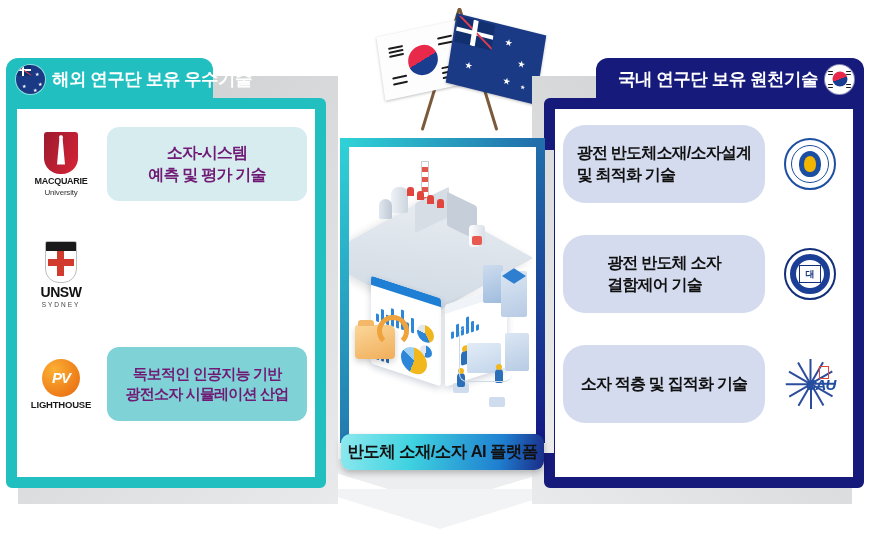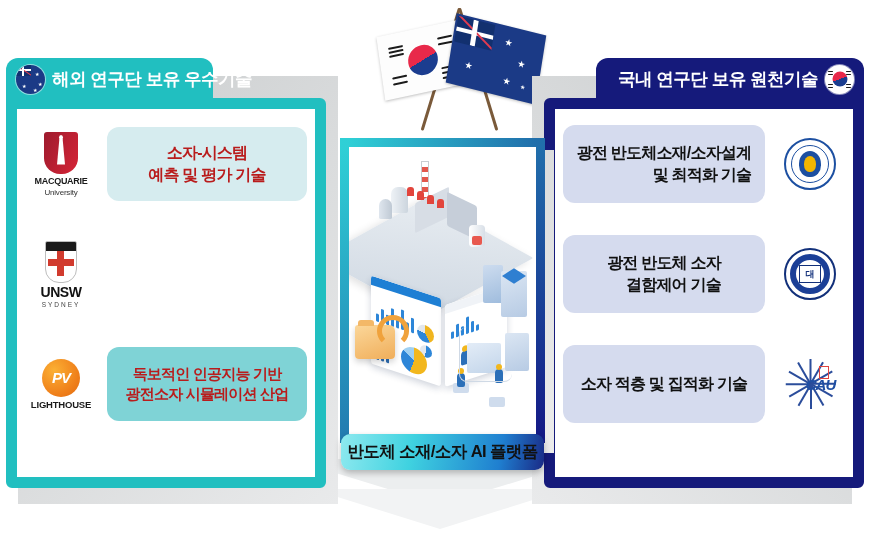--- a/index.html
+++ b/index.html
@@ -73,21 +73,21 @@
   #left-panel .ptab{left:0;top:0;width:207px;background:#21bfc0;
         padding:0 14px 0 10px;gap:7px;z-index:3;}
   #left-panel .pbody{left:0;top:40px;width:320px;height:390px;
         border:11px solid #21bfc0;border-radius:0 6px 6px 6px;z-index:2;}
   .lrow{display:flex;align-items:center;gap:6px;padding:0 8px 0 4px;height:110px;}
   .llogo{width:80px;flex:0 0 auto;display:flex;flex-direction:column;
          align-items:center;justify-content:center;gap:2px;}
   .lchip{flex:1 1 auto;background:#d6ecef;border-radius:12px;
          min-height:74px;display:flex;align-items:center;justify-content:center;
          text-align:center;padding:6px 8px;box-sizing:border-box;}
-  .lchip span{font-size:16px;font-weight:bold;color:#b91c1c;line-height:1.35;
+  .lchip span{font-size:16px;font-weight:bold;color:#701a75;line-height:1.35;
               letter-spacing:-.8px;}
   .lchip.c3{background:#7fd3d6;}
   .lchip.c3 span{font-size:15px;}
 
   
   .mq-shield{width:34px;height:42px;background:linear-gradient(115deg,#9d1b2e,#d62436);
      border-radius:3px 3px 16px 16px;position:relative;overflow:hidden;}
   .mq-shield:before{content:"";position:absolute;left:13px;top:7px;width:8px;height:26px;
      background:#fff;clip-path:polygon(30% 0,70% 0,100% 100%,0 100%);}
   .mq-shield:after{content:"";position:absolute;left:15px;top:3px;width:4px;height:5px;
@@ -114,22 +114,22 @@
 
   
   #right-panel{left:544px;top:58px;width:320px;height:322px;}
   #right-panel .shadow{position:absolute;left:-12px;top:18px;width:320px;height:428px;
         background:linear-gradient(225deg,#c9cccd,#e9eaeb);z-index:0;}
   #right-panel .ptab{right:0;top:0;width:268px;background:#151a7b;
         padding:0 10px 0 14px;gap:7px;justify-content:flex-end;z-index:3;}
   #right-panel .pbody{left:0;top:40px;width:320px;height:390px;
         border:11px solid #151a7b;border-radius:6px 0 6px 6px;z-index:2;}
   .rrow{display:flex;align-items:center;gap:6px;padding:0 4px 0 8px;height:110px;}
-  .rchip{flex:1 1 auto;background:#d5dbee;border-radius:12px;min-height:78px;
-         display:flex;align-items:center;justify-content:center;text-align:right;
+  .rchip{flex:1 1 auto;background:#d5dbee;border-radius:22px;min-height:78px;
+         display:flex;align-items:center;justify-content:center;text-align:left;
          padding:2px 8px;box-sizing:border-box;}
   .rchip span{font-size:16px;font-weight:bold;color:#111;line-height:1.35;letter-spacing:-.8px;}
   .rlogo{width:78px;flex:0 0 auto;display:flex;align-items:center;justify-content:center;}
 
   .seal{width:52px;height:52px;border-radius:50%;position:relative;
         display:flex;align-items:center;justify-content:center;box-sizing:border-box;}
   .seal-ajou{border:2px solid #1c4fa1;background:#fff;}
   .seal-ajou:before{content:"";position:absolute;inset:5px;border:1px solid #1c4fa1;border-radius:50%;}
   .seal-ajou .em{width:22px;height:26px;border-radius:50% 50% 45% 45%;
         background:#1c4fa1;position:relative;z-index:2;}

